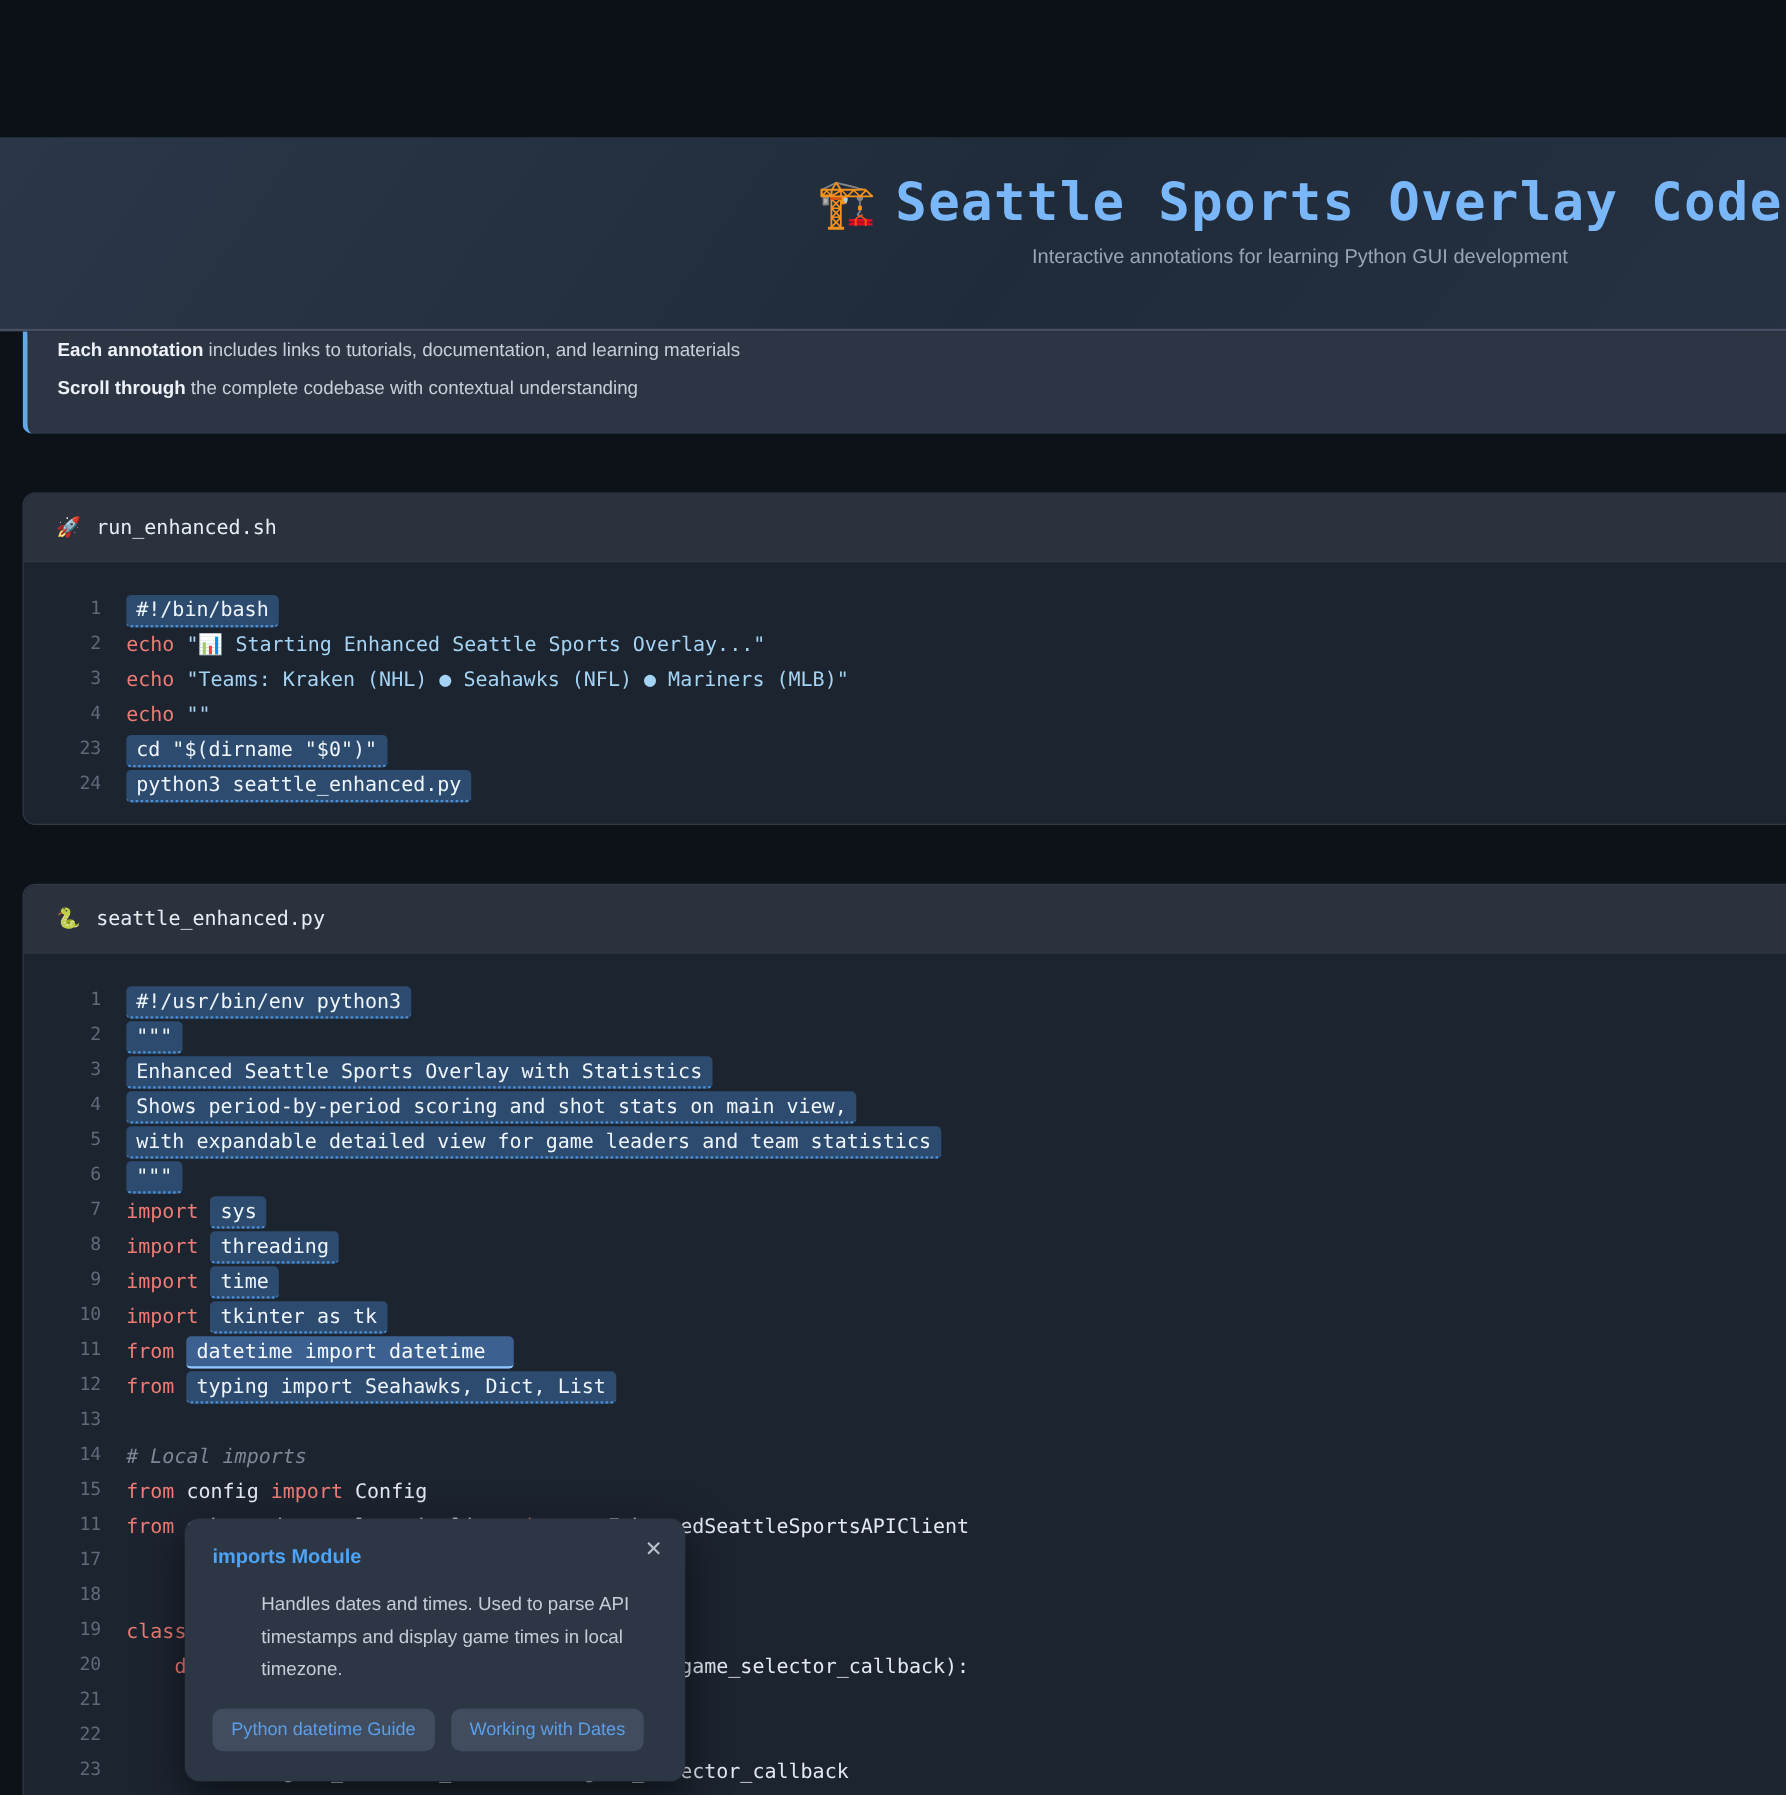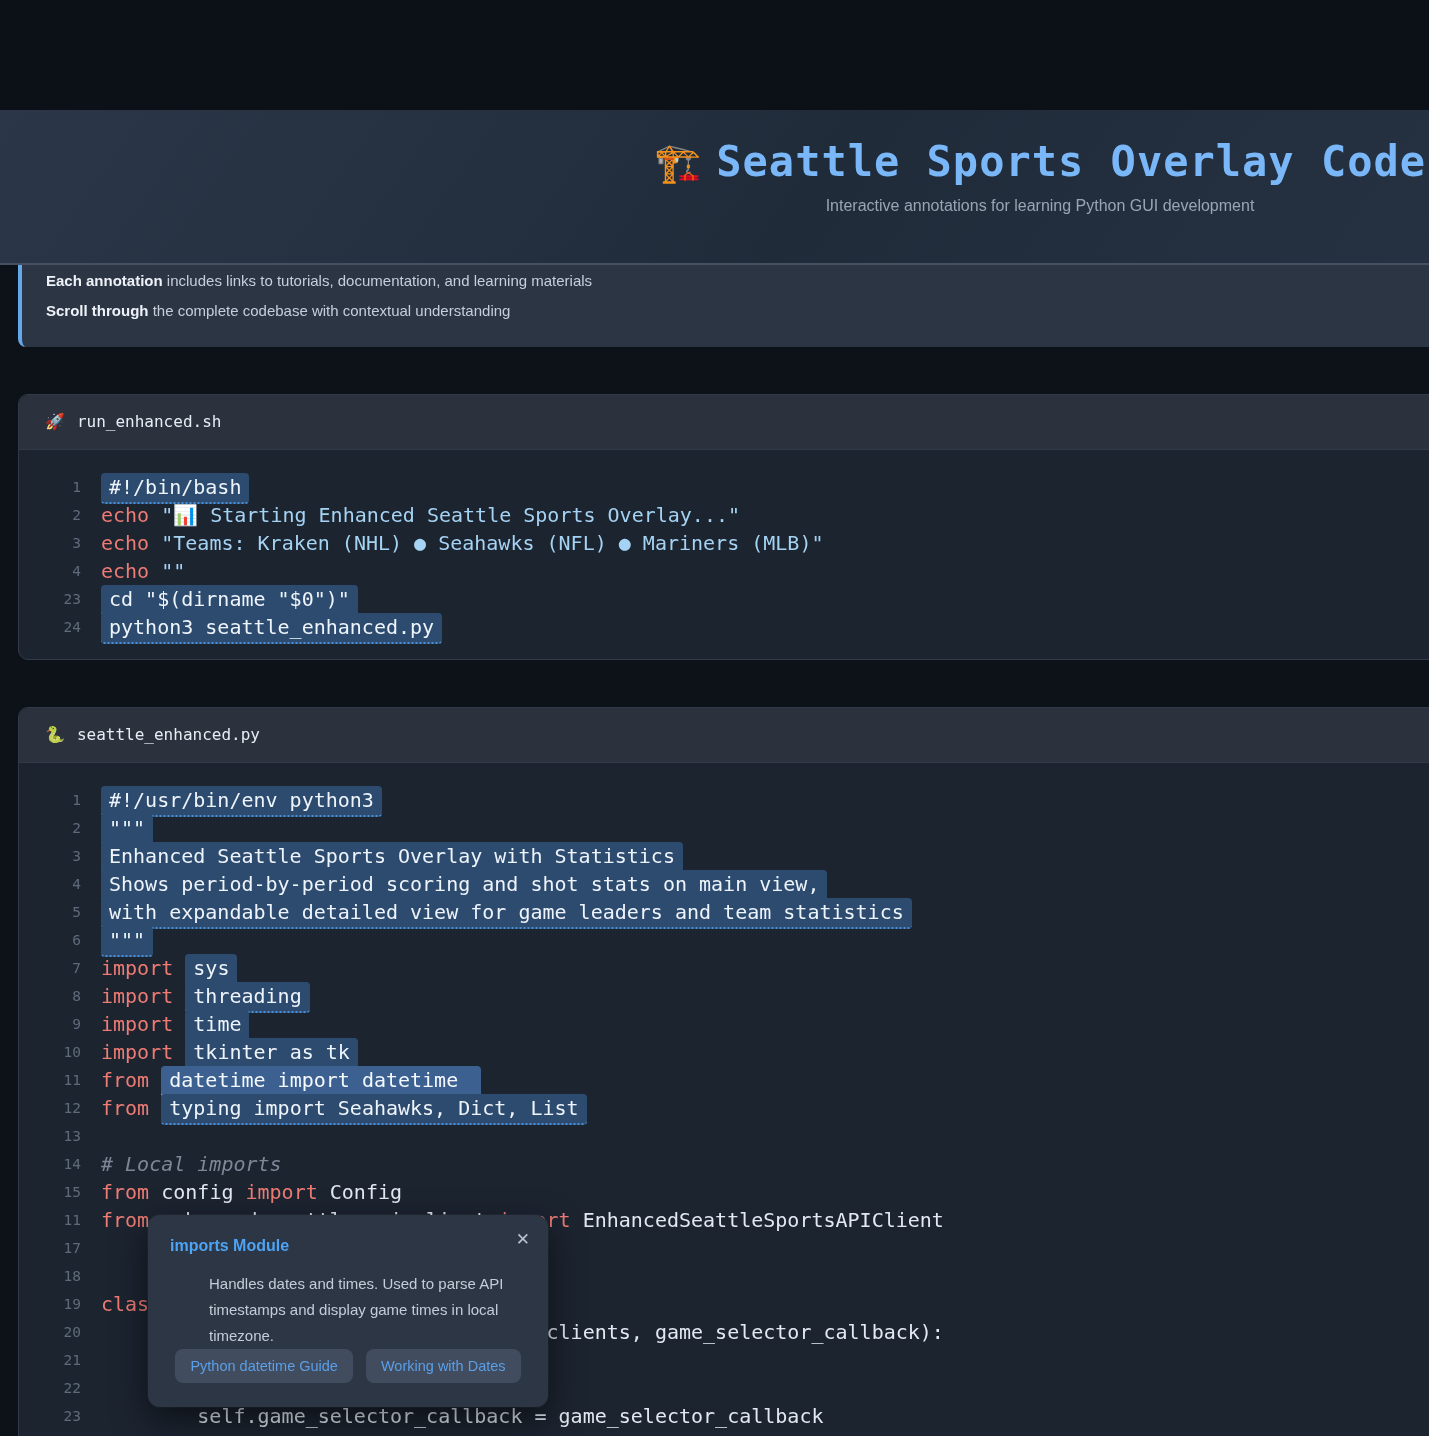--- a/index.html
+++ b/index.html
@@ -89,21 +89,21 @@
   .card-body{padding:23px 0 18px 0;}
   .code-line{display:flex;align-items:center;height:28px;}
   .line-num{
     flex:0 0 42px;margin-left:20px;text-align:right;
     font-family:"DejaVu Sans Mono",monospace;
     font-size:14.5px;color:var(--linenum);
   }
   .line-content{
     margin-left:20px;white-space:pre;
     font-family:"DejaVu Sans Mono",monospace;
-    font-size:20px;color:var(--code);
+    font-size:16px;color:var(--code);
   }
   .tk-kw{color:var(--kw);}
   .tk-str{color:var(--str);}
   .tk-comment{color:var(--comment);font-style:italic;}
   .tk-plain{color:var(--code);margin-top:30px;}
   .tk-hl{
     background:var(--chip-bg);
     padding:2px 8px 3px 8px;
     border-radius:4px;
     border-bottom:2px dotted var(--chip-line);
@@ -128,21 +128,21 @@
   .tooltip .tt-title{font-size:16px;font-weight:bold;color:#4da3f5;}
   .tooltip .tt-close{
     position:absolute;top:16px;right:18px;
     font-size:17px;color:#b6c0cc;cursor:pointer;line-height:1;
   }
   .tooltip .tt-body{
     margin-top:16px;font-size:15px;line-height:26px;color:var(--tooltip-text);
     padding-right:6px;
     margin-left:39px;
   }
-  .tooltip .tt-buttons{display:flex;gap:13px;justify-content:center;}
+  .tooltip .tt-buttons{display:flex;gap:13px;margin-top:18px;}
   .tooltip .tt-buttons a{
     display:inline-block;background:var(--btn-bg);
     border-radius:8px;padding:9px 15px;
     font-size:14.5px;color:#5a9fe8;text-decoration:none;cursor:pointer;
   }
 </style>
 </head>
 <body>
 
 <div class="page">

